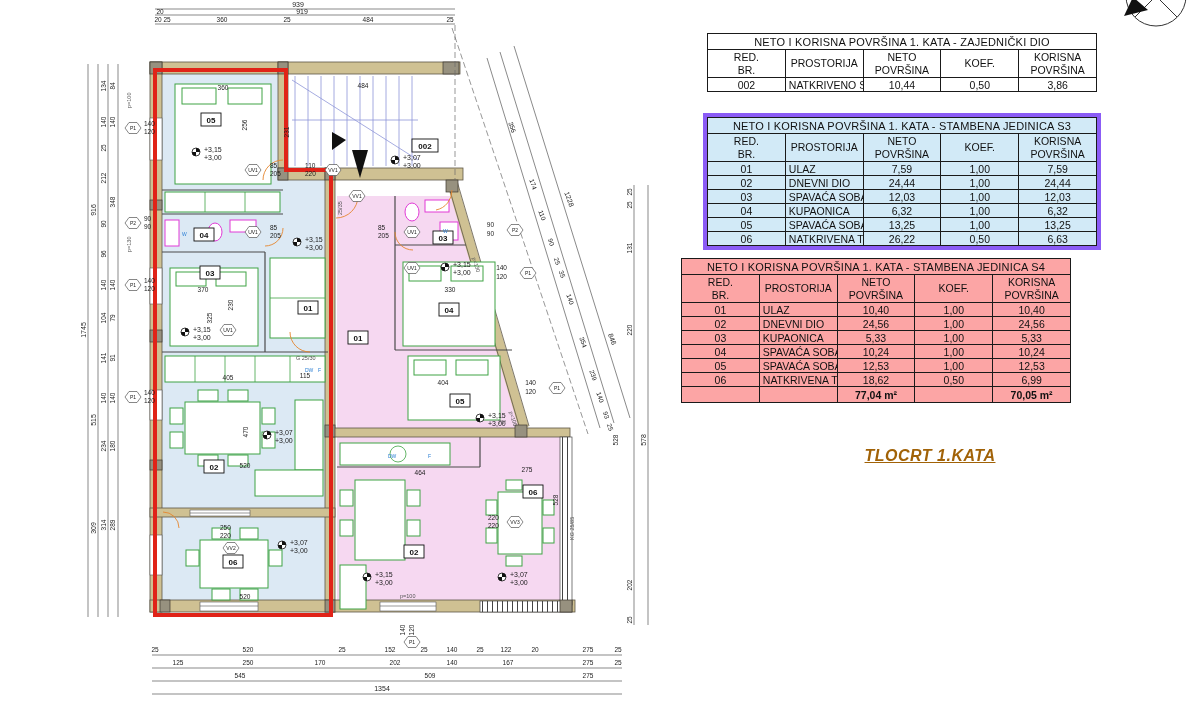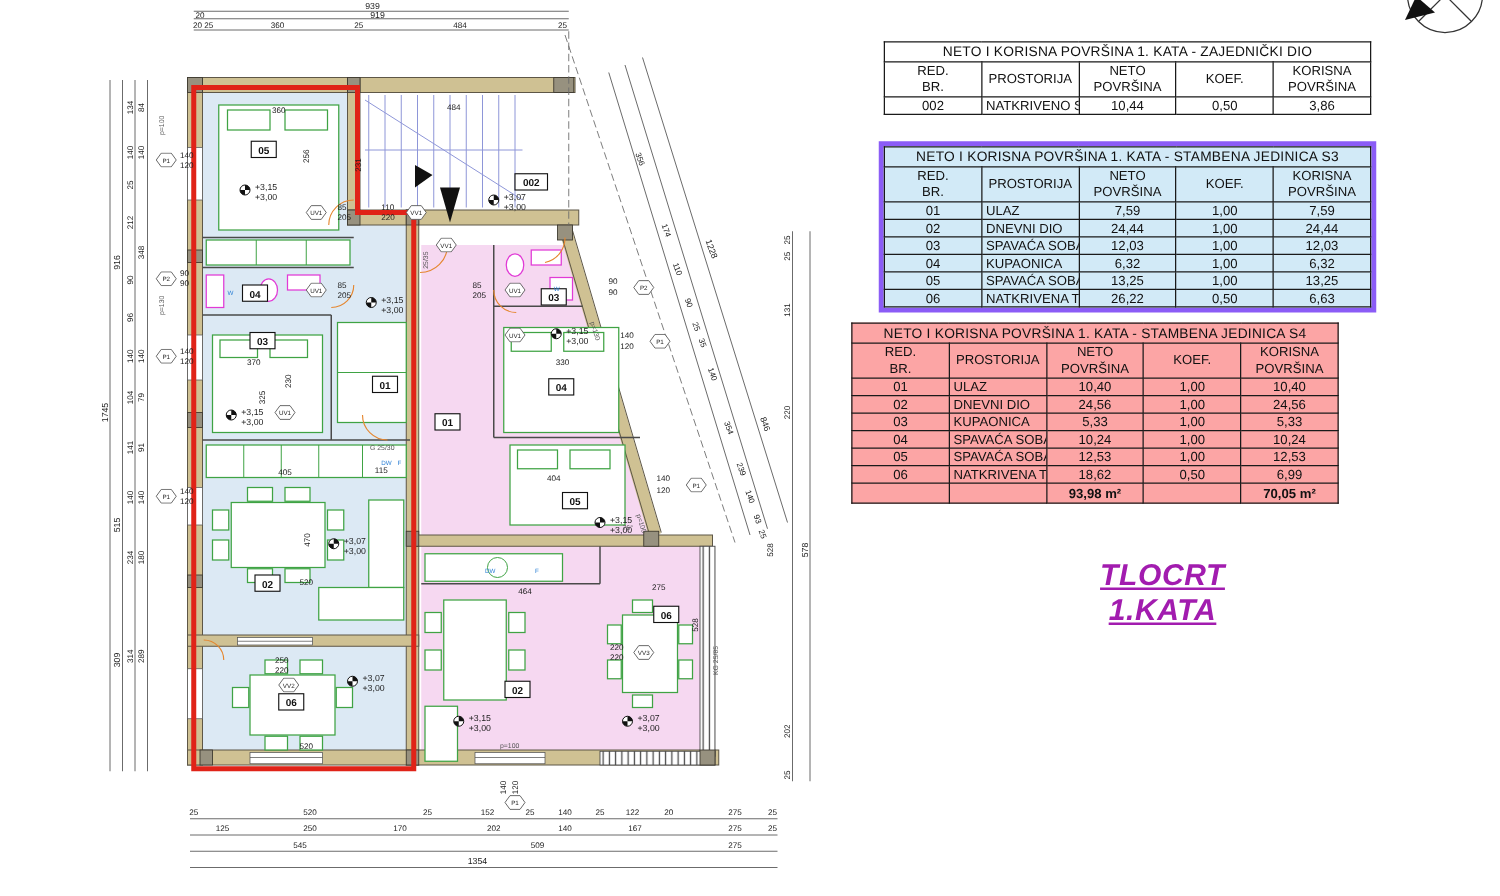--- a/index.html
+++ b/index.html
@@ -10,21 +10,21 @@
   .tbl td.l{text-align:left;}
   .tbl td.title{font-size:11px;height:15px;letter-spacing:.2px;}
   .tbl td.hdr{white-space:pre-line;line-height:1.15;height:27px;font-size:10.5px;}
   .tbl td.tot{font-weight:bold;height:15px;}
   .c0{width:28px}.c1{width:168px}.c2{width:66px}.c3{width:51px}.c4{width:77px}
   #table-common{position:absolute;left:707px;top:33px;background:#ffffff;}
   #table-s3-wrap{position:absolute;left:703px;top:113px;border:4px solid #8b5cf6;background:#d2eaf7;}
   #table-s3{background:#d2eaf7;}
   #table-s4{position:absolute;left:681px;top:258px;background:#fca5a5;}
   #drawing-title{position:absolute;left:845px;top:447px;width:170px;text-align:center;
-    font-size:24px;font-style:italic;font-weight:bold;color:#a21caf;text-decoration:underline;letter-spacing:.5px;}
+    font-size:16px;font-style:italic;font-weight:bold;color:#a16207;text-decoration:underline;letter-spacing:.5px;}
   
   #plan{position:absolute;left:0;top:0;}
   #compass{position:absolute;left:1108px;top:0;}
   text{font-family:"Liberation Sans",sans-serif;}
   .dimline{stroke:#3a3a3a;stroke-width:.6;fill:none;}
   .dimtxt{font-size:6.5px;fill:#1c1c1c;}
   .dimtot{font-size:7px;fill:#1c1c1c;}
   .wall{fill:#cfc193;stroke:#5d5646;stroke-width:.8;}
   .blk{fill:#97917f;stroke:#3c382e;stroke-width:.7;}
   .roomb{fill:#dce9f4;stroke:none;}
@@ -667,20 +667,20 @@
   <tr>
         <td>06</td>
         <td class="l">NATKRIVENA TERASA</td>
         <td>18,62</td>
         <td>0,50</td>
         <td>6,99</td>
       </tr>
   <tr>
         <td></td>
         <td></td>
-        <td class="tot">93,98 m²</td>
+        <td class="tot">77,04 m²</td>
         <td></td>
         <td class="tot">70,05 m²</td>
       </tr>
 </tbody>
   </table>
 
 <div id="drawing-title">TLOCRT 1.KATA</div>
 
 </body></html>

